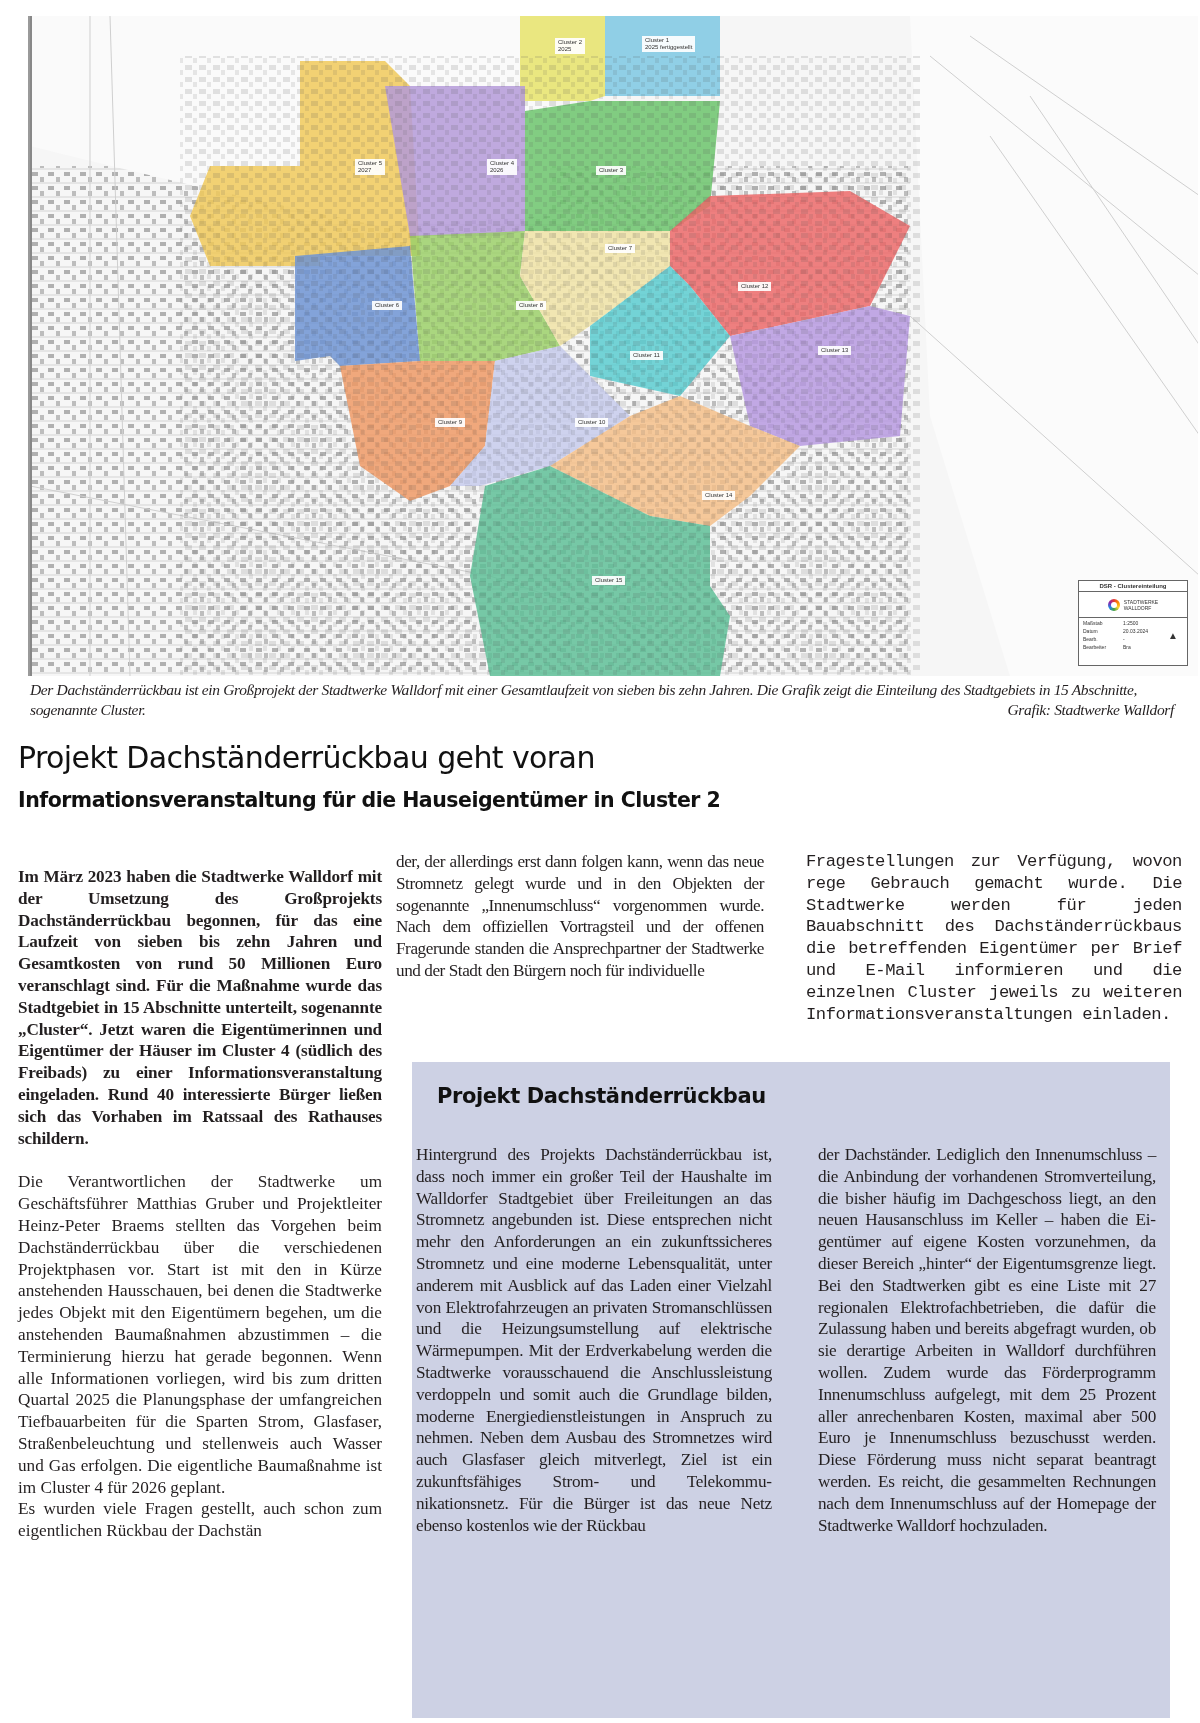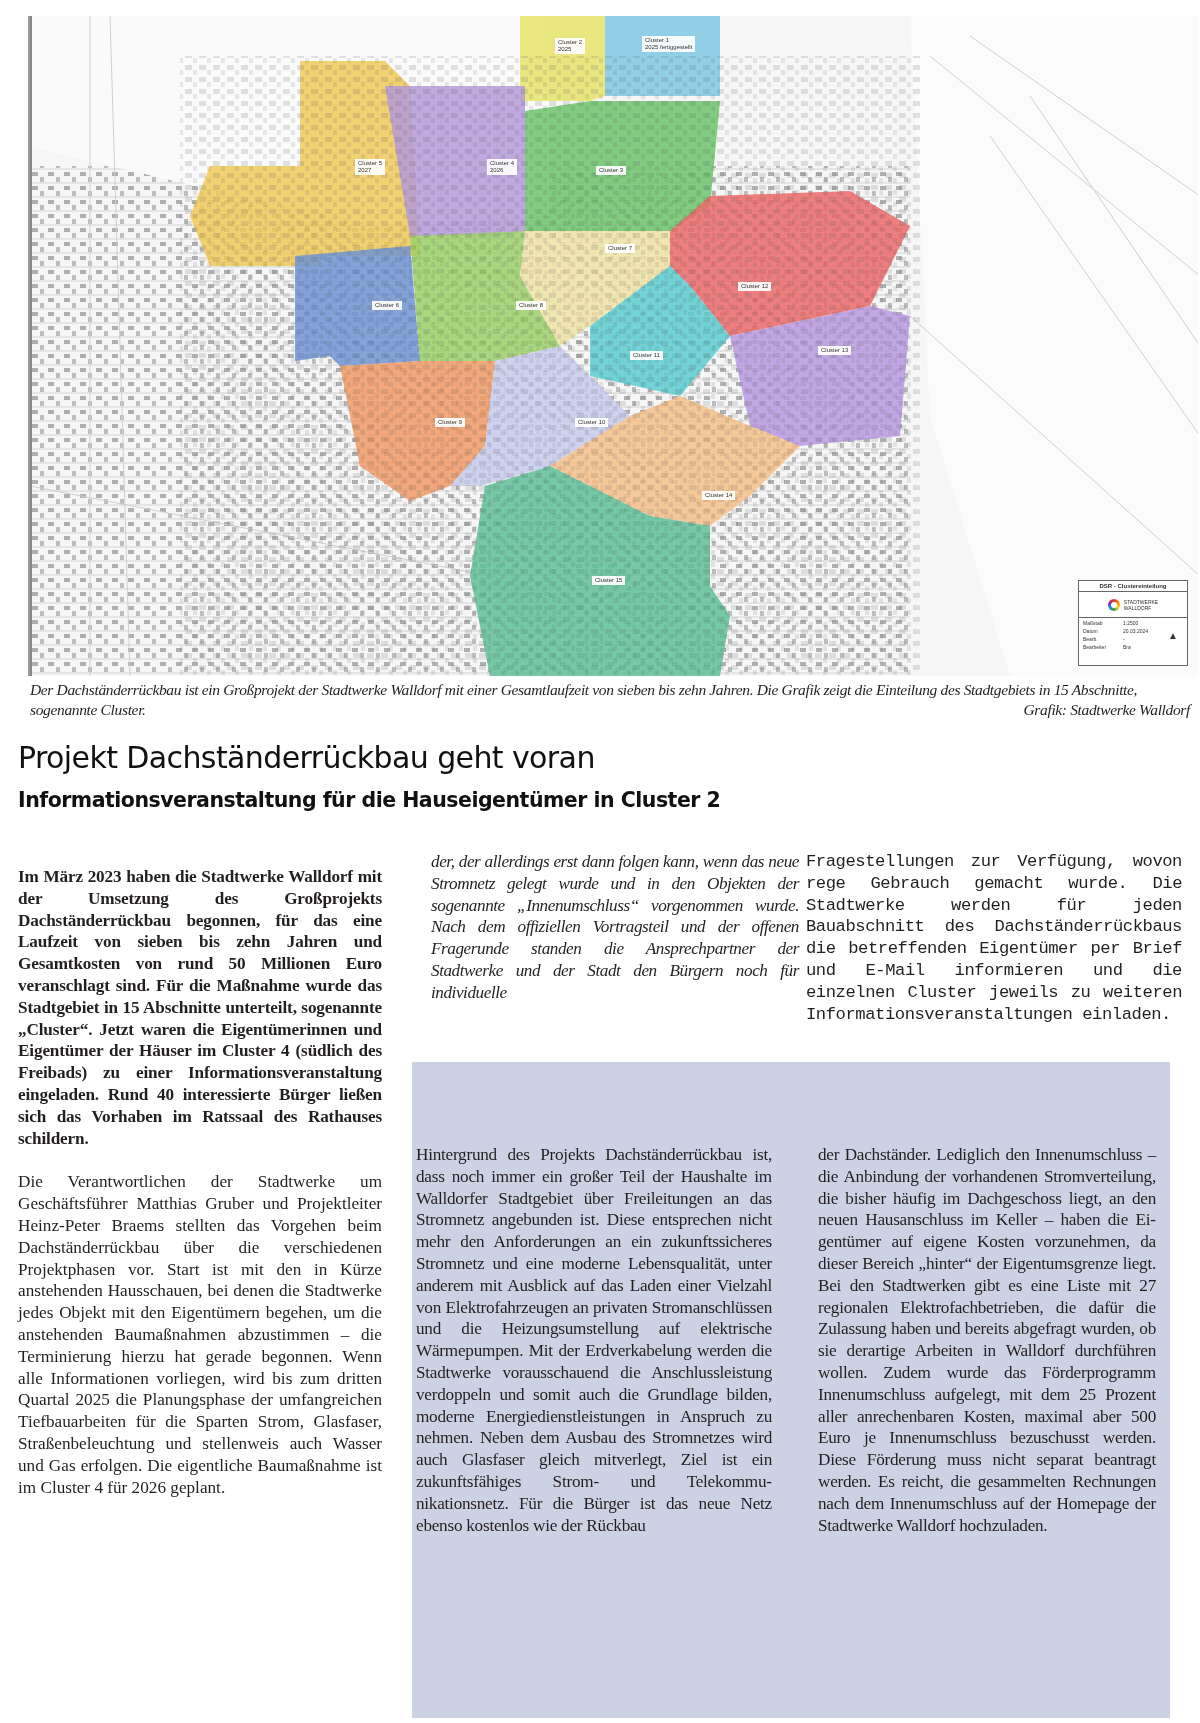--- a/index.html
+++ b/index.html
@@ -35,21 +35,21 @@
     .legend-box .lg-brand { font-size: 5px; line-height: 6px; }
     .legend-box .lg-rows { padding: 2px 4px; display: grid; grid-template-columns: 40px 40px 1fr; row-gap: 2px; }
     .legend-box .lg-north { grid-row: 1 / span 4; grid-column: 3; font-size: 10px; text-align: center; align-self: center; }
 
     
     .caption {
       position: absolute; left: 30px; top: 680px; width: 1160px;
       font-family: "Liberation Serif", "DejaVu Serif", serif; font-style: italic;
       font-size: 15.5px; line-height: 20px; color: #231f20; letter-spacing: -0.35px;
     }
-    .caption .credit { position: absolute; right: 0; top: 20px; }
+    .caption .credit { position: absolute; right: 16px; top: 20px; }
 
     
     .headline {
       position: absolute; left: 18px; top: 740px;
       font-family: "DejaVu Sans", "Liberation Sans", sans-serif; font-weight: normal;
       font-size: 30px; line-height: 36px; color: #111; letter-spacing: -0.6px;
     }
     .subheadline {
       position: absolute; left: 18px; top: 787px;
       font-family: "DejaVu Sans", "Liberation Sans", sans-serif; font-weight: bold;
@@ -58,21 +58,21 @@
 
     
     .col {
       position: absolute; font-size: 17.2px; line-height: 21.8px;
       text-align: justify; hyphens: manual; color: #231f20;
     }
     .col p { margin: 0; }
     .col1 { left: 18px; top: 847px; width: 364px; }
     .col1 .lead { font-weight: bold; letter-spacing: -0.15px; margin-top: 19px; }
     .col1 .gap { height: 22px; }
-    .col2 { left: 431px; top: 851px; width: 368px; letter-spacing: -0.45px; font-style: italic; }
+    .col2 { left: 396px; top: 851px; width: 368px; letter-spacing: -0.45px; }
     .col3 { left: 806px; top: 851px; width: 376px; letter-spacing: -0.45px; font-family: Liberation Mono, monospace; }
 
     
     .infobox {
       position: absolute; left: 412px; top: 1062px; width: 758px; height: 656px;
       background: #cdd1e4;
     }
     .infobox-title {
       position: absolute; left: 25px; top: 20px;
       font-family: "DejaVu Sans", "Liberation Sans", sans-serif; font-weight: bold;
@@ -233,26 +233,28 @@
   <span class="credit">Grafik: Stadtwerke Walldorf</span>
 </div>
 
 <h1 class="headline">Projekt Dachständerrückbau geht voran</h1>
 <h2 class="subheadline">Informationsveranstaltung für die Hauseigentümer in Cluster 2</h2>
 
 <div class="col col1">
   <p class="lead">Im März 2023 haben die Stadtwerke Wall­dorf mit der Umsetzung des Großprojekts Dachständerrückbau begonnen, für das eine Laufzeit von sieben bis zehn Jahren und Gesamtkosten von rund 50 Millionen Euro veranschlagt sind. Für die Maßnah­me wurde das Stadtgebiet in 15 Abschnit­te unterteilt, sogenannte „Cluster“. Jetzt waren die Eigentümerinnen und Eigentü­mer der Häuser im Cluster 4 (südlich des Freibads) zu einer Informationsveranstal­tung eingeladen. Rund 40 interessierte Bürger ließen sich das Vorhaben im Rats­saal des Rathauses schildern.</p>
   <div class="gap"></div>
   <p>Die Verantwortlichen der Stadtwerke um Geschäftsführer Matthias Gruber und Pro­jektleiter Heinz-Peter Braems stellten das Vorgehen beim Dachständerrückbau über die verschiedenen Projektphasen vor. Start ist mit den in Kürze anstehenden Haus­schauen, bei denen die Stadtwerke jedes Objekt mit den Eigentümern begehen, um die anstehenden Baumaßnahmen abzu­stimmen – die Terminierung hierzu hat gerade begonnen. Wenn alle Informatio­nen vorliegen, wird bis zum dritten Quartal 2025 die Planungsphase der umfangreichen Tiefbauarbeiten für die Sparten Strom, Glasfaser, Straßenbeleuchtung und stellen­weis auch Wasser und Gas erfolgen. Die eigentliche Baumaßnahme ist im Cluster 4 für 2026 geplant.</p>
+  <p>Es wurden viele Fragen gestellt, auch schon zum eigentlichen Rückbau der Dachstän­</p>
 </div>
 
 <div class="col col2">
   <p>der, der allerdings erst dann folgen kann, wenn das neue Stromnetz gelegt wur­de und in den Objekten der sogenannte „Innenumschluss“ vorgenommen wur­de. Nach dem offiziellen Vortragsteil und der offenen Fragerunde standen die An­sprechpartner der Stadtwerke und der Stadt den Bürgern noch für individuelle</p>
 </div>
 
 <div class="col col3">
   <p>Fragestellungen zur Verfügung, wovon rege Gebrauch gemacht wurde. Die Stadt­werke werden für jeden Bauabschnitt des Dachständerrückbaus die betreffenden Eigentümer per Brief und E-Mail infor­mieren und die einzelnen Cluster jeweils zu weiteren Informationsveranstaltungen einladen.</p>
 </div>
 
 <div class="infobox">
+  <h3 class="infobox-title">Projekt Dachständerrückbau</h3>
   <p class="bcol bcol1">Hintergrund des Projekts Dachständer­rückbau ist, dass noch immer ein großer Teil der Haushalte im Walldorfer Stadt­gebiet über Freileitungen an das Strom­netz angebunden ist. Diese entsprechen nicht mehr den Anforderungen an ein zukunftssicheres Stromnetz und eine mo­derne Lebensqualität, unter anderem mit Ausblick auf das Laden einer Vielzahl von Elektrofahrzeugen an privaten Stroman­schlüssen und die Heizungsumstellung auf elektrische Wärmepumpen. Mit der Erdverkabelung werden die Stadtwerke vorausschauend die Anschlussleistung verdoppeln und somit auch die Grund­lage bilden, moderne Energiedienstleis­tungen in Anspruch zu nehmen. Neben dem Ausbau des Stromnetzes wird auch Glasfaser gleich mitverlegt, Ziel ist ein zukunftsfähiges Strom- und Telekommu­nikationsnetz. Für die Bürger ist das neue Netz ebenso kostenlos wie der Rückbau</p>
   <p class="bcol bcol2">der Dachständer. Lediglich den Innen­umschluss – die Anbindung der vorhan­denen Stromverteilung, die bisher häufig im Dachgeschoss liegt, an den neuen Hausanschluss im Keller – haben die Ei­gentümer auf eigene Kosten vorzuneh­men, da dieser Bereich „hinter“ der Ei­gentumsgrenze liegt. Bei den Stadtwerken gibt es eine Liste mit 27 regionalen Elekt­rofachbetrieben, die dafür die Zulassung haben und bereits abgefragt wurden, ob sie derartige Arbeiten in Walldorf durch­führen wollen. Zudem wurde das Förder­programm Innenumschluss aufgelegt, mit dem 25 Prozent aller anrechenbaren Kosten, maximal aber 500 Euro je Inne­numschluss bezuschusst werden. Diese Förderung muss nicht separat beantragt werden. Es reicht, die gesammelten Rech­nungen nach dem Innenumschluss auf der Homepage der Stadtwerke Walldorf hochzuladen.</p>
 </div>
 
 </body></html>

